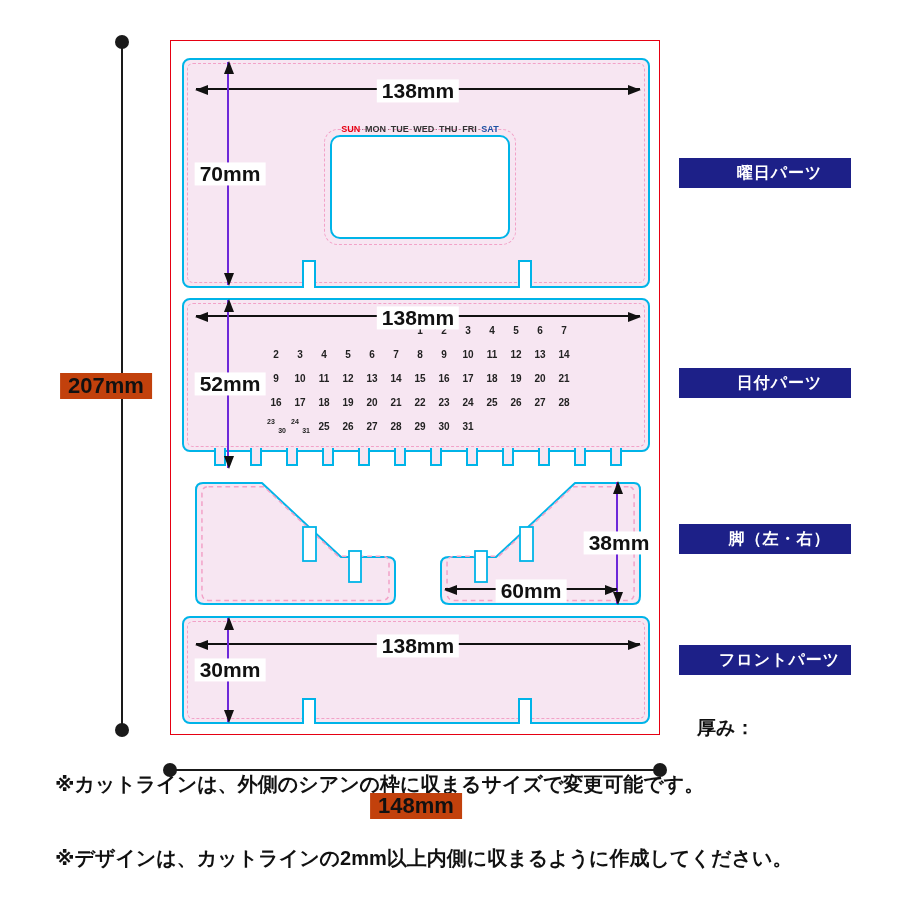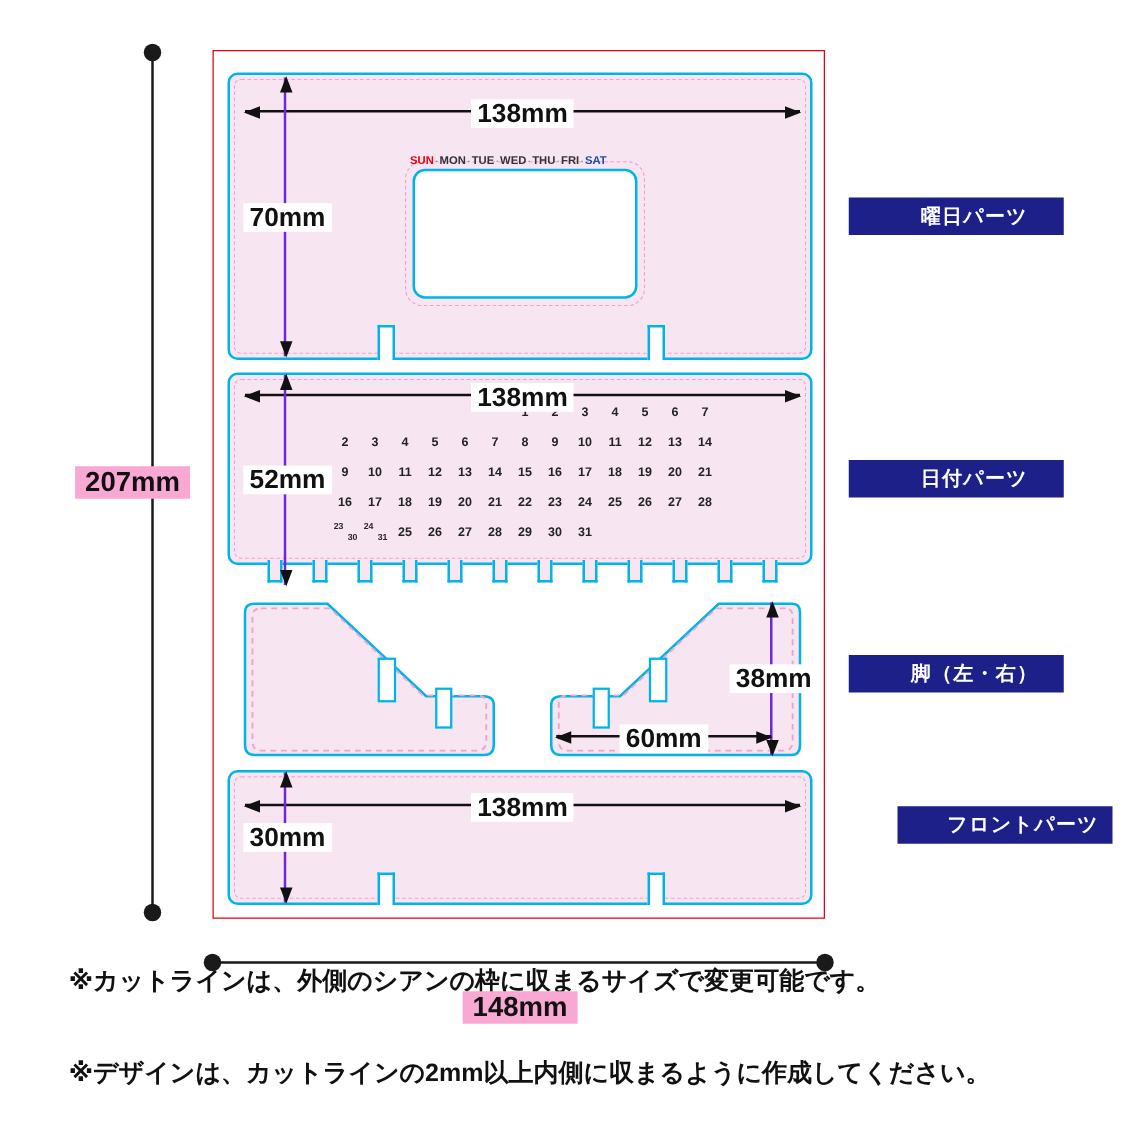--- a/index.html
+++ b/index.html
@@ -17,21 +17,21 @@
   .slot{position:absolute;background:#ffffff;border:2px solid #00b4e8;border-bottom:none;
     box-sizing:border-box;bottom:-2px;width:14px;height:28px;}
   .tooth{position:absolute;background:#f7e6f2;border:2px solid #00b4e8;border-top:none;
     box-sizing:border-box;top:148px;width:12px;height:18px;}
   
   .win-dash{position:absolute;left:324px;top:129px;width:192px;height:116px;
     border:1.5px dashed #f2a2c8;border-radius:14px;box-sizing:border-box;z-index:3;}
   .window{position:absolute;left:330px;top:135px;width:180px;height:104px;background:#fff;
     border:2px solid #00b4e8;border-radius:10px;box-sizing:border-box;z-index:3;}
   
-  .weekday-row{position:absolute;left:328px;top:118px;width:184px;text-align:left;
+  .weekday-row{position:absolute;left:328px;top:118px;width:184px;text-align:center;
     white-space:nowrap;z-index:4;}
   .wd{font-size:9px;font-weight:bold;color:#333;letter-spacing:0;}
   .wd-sep{font-size:8px;color:#666;margin:0 1px;}
   
   .calendar-grid{position:absolute;left:264px;top:318px;display:grid;
     grid-template-columns:repeat(13,24px);grid-auto-rows:24px;z-index:4;}
   .cal-cell{display:flex;align-items:center;justify-content:center;
     font-size:10px;font-weight:bold;color:#222;}
   .cal-cell.cal-stack-cell{position:relative;font-size:7px;}
   .cal-stack-cell .ca{position:absolute;left:3px;top:4px;}
@@ -46,21 +46,21 @@
   .dim-v .ah-up{top:-1px;left:-5px;border-left:5px solid transparent;border-right:5px solid transparent;border-bottom:13px solid #111;}
   .dim-v .ah-down{bottom:-1px;left:-5px;border-left:5px solid transparent;border-right:5px solid transparent;border-top:13px solid #111;}
   .dim-label{position:absolute;background:#fff;padding:0 5px;font-weight:bold;font-size:21px;
     white-space:nowrap;color:#111;line-height:1.1;}
   .dim-h .dim-label{left:50%;top:1px;transform:translate(-50%,-50%);}
   .dim-v .dim-label{left:1px;top:50%;transform:translate(-50%,-50%);}
   
   .thinline{position:absolute;background:#1a1a1a;z-index:5;}
   .dot{position:absolute;width:14px;height:14px;border-radius:50%;background:#1a1a1a;
     transform:translate(-50%,-50%);z-index:6;}
-  .big-dim{position:absolute;background:#f9a8d4;padding:0 8px;font-weight:bold;font-size:22px;
+  .big-dim{position:absolute;background:#c2410c;padding:0 8px;font-weight:bold;font-size:22px;
     transform:translate(-50%,-50%);white-space:nowrap;z-index:6;}
   
   .side-label{position:absolute;left:679px;width:143px;height:30px;background:#1d2088;
     color:#fff;font-weight:bold;font-size:16px;display:flex;align-items:center;
     justify-content:center;z-index:4;letter-spacing:1px;padding-left:29px;}
   .thickness{position:absolute;left:697px;top:714px;font-size:19px;font-weight:bold;
     line-height:1.5;color:#111;z-index:4;}
   
   .note{position:absolute;left:55px;font-size:20px;font-weight:bold;color:#111;
     white-space:nowrap;z-index:4;}
@@ -237,19 +237,20 @@
 <span class="big-dim" style="left:106px;top:386px;">207mm</span>
 
 <div class="thinline" style="left:170px;top:769px;width:490px;height:2px;"></div>
 <div class="dot" style="left:170px;top:770px;"></div>
 <div class="dot" style="left:660px;top:770px;"></div>
 <span class="big-dim" style="left:416px;top:770px;margin-top:36px;">148mm</span>
 
 <div class="side-label" style="top:158px;">曜日パーツ</div>
 <div class="side-label" style="top:368px;text-align:center;">日付パーツ</div>
 <div class="side-label" style="top:524px;">脚（左・右）</div>
-<div class="side-label" style="top:645px;margin-left:39px;">フロントパーツ</div>
+<div class="side-label" style="top:645px;">フロントパーツ</div>
 
 <div class="thickness">
+  <div>厚み：</div>
 </div>
 
 <div class="note" style="top:771px;">※カットラインは、外側のシアンの枠に収まるサイズで変更可能です。</div>
 <div class="note" style="top:845px;">※デザインは、カットラインの2mm以上内側に収まるように作成してください。</div>
 
 </body></html>

